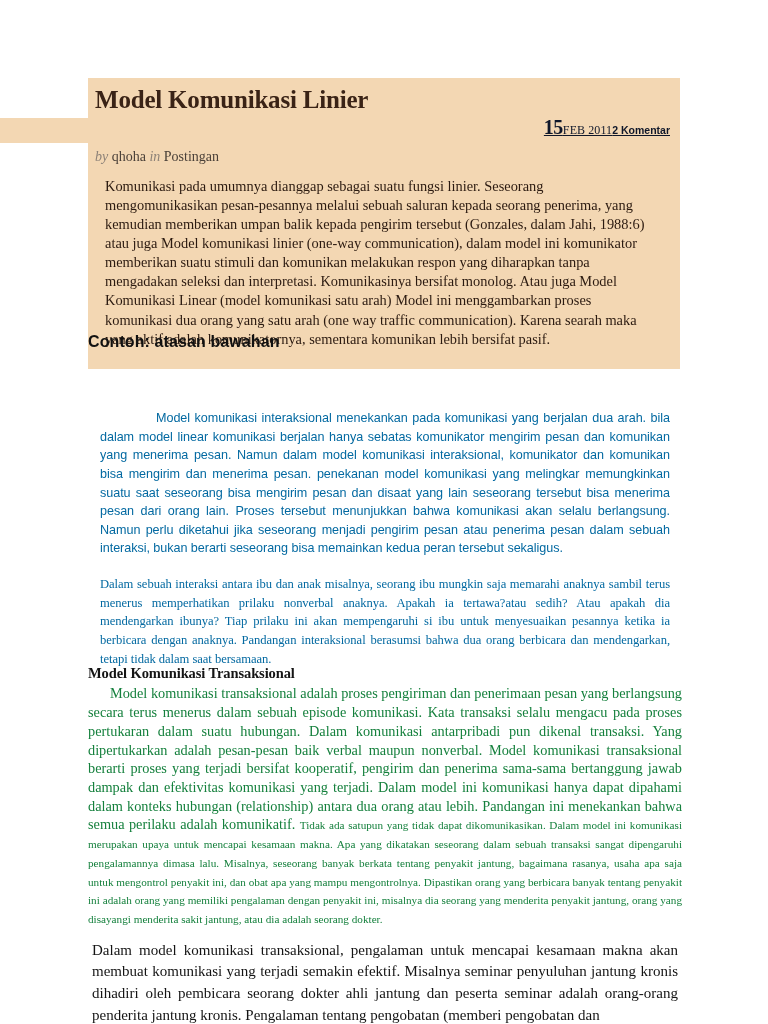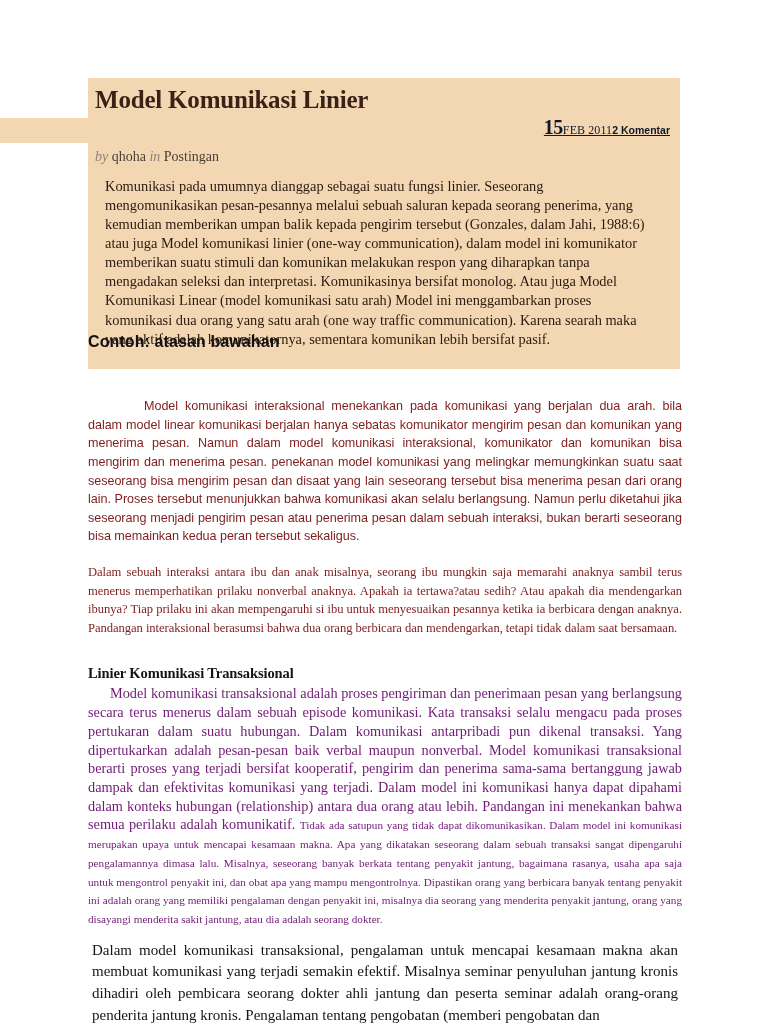--- a/index.html
+++ b/index.html
@@ -132,33 +132,33 @@
     color: #141414;
     margin: 0 0 2px 0;
     line-height: 1.2;
     letter-spacing: -0.1px;
   }
 
   .p-sans {
     font-family: "Liberation Sans", sans-serif;
     font-size: 12.6px;
     line-height: 1.48;
-    color: #7f1d1d;
-    margin: 0;
+    color: #0369a1;
+    margin: 12px;
     text-align: justify;
     letter-spacing: -0.05px;
   }
   .p-sans.indent { text-indent: 56px; }
   .p-sans.gap { margin-top: 17px; font-family: Liberation Serif, serif; }
 
   .p-serif {
     font-family: "Liberation Serif", serif;
     font-size: 14.3px;
     line-height: 1.31;
-    color: #701a75;
+    color: #15803d;
     margin: 0;
     text-align: justify;
   }
   .p-serif.indent { text-indent: 22px; }
 
   .t-small {
     font-size: 11.2px;
     line-height: 1.35;
   }
   .t-smaller {
@@ -199,18 +199,18 @@
   </div>
 
   <div class="contoh">Contoh: atasan bawahan</div>
 
   <div class="section sec-interaksional">
     <p class="p-sans indent">Model komunikasi interaksional menekankan pada komunikasi yang berjalan dua arah. bila dalam model linear komunikasi berjalan hanya sebatas komunikator mengirim pesan dan komunikan yang menerima pesan. Namun dalam model komunikasi interaksional, komunikator dan komunikan bisa mengirim dan menerima pesan. penekanan model komunikasi yang melingkar memungkinkan suatu saat seseorang bisa mengirim pesan dan disaat yang lain seseorang tersebut bisa menerima pesan dari orang lain. Proses tersebut menunjukkan bahwa komunikasi akan selalu berlangsung. Namun perlu diketahui jika seseorang menjadi pengirim pesan atau penerima pesan dalam sebuah interaksi, bukan berarti seseorang bisa memainkan kedua peran tersebut sekaligus.</p>
     <p class="p-sans gap">Dalam sebuah interaksi antara ibu dan anak misalnya, seorang ibu mungkin saja memarahi anaknya sambil terus menerus memperhatikan prilaku nonverbal anaknya. Apakah ia tertawa?atau sedih? Atau apakah dia mendengarkan ibunya? Tiap prilaku ini akan mempengaruhi si ibu untuk menyesuaikan pesannya ketika ia berbicara dengan anaknya. Pandangan interaksional berasumsi bahwa dua orang berbicara dan mendengarkan, tetapi tidak dalam saat bersamaan.</p>
   </div>
 
   <div class="section sec-transaksional">
-    <h2 class="sec-heading">Linier Komunikasi Transaksional</h2>
+    <h2 class="sec-heading">Model Komunikasi Transaksional</h2>
     <p class="p-serif indent"><span>Model komunikasi transaksional adalah proses pengiriman dan penerimaan pesan yang berlangsung secara terus menerus dalam sebuah episode komunikasi. Kata transaksi selalu mengacu pada proses pertukaran dalam suatu hubungan. Dalam komunikasi antarpribadi pun dikenal transaksi. Yang dipertukarkan adalah pesan-pesan baik verbal maupun nonverbal. Model komunikasi transaksional berarti proses yang terjadi bersifat kooperatif, pengirim dan penerima sama-sama bertanggung jawab dampak dan efektivitas komunikasi yang terjadi. Dalam model ini komunikasi hanya dapat dipahami dalam konteks hubungan (relationship) antara dua orang atau lebih. Pandangan ini menekankan bahwa semua perilaku adalah komunikatif. </span><span class="t-small">Tidak ada satupun yang tidak dapat dikomunikasikan. Dalam model ini komunikasi merupakan upaya untuk mencapai kesamaan makna. Apa yang dikatakan seseorang dalam sebuah transaksi sangat dipengaruhi pengalamannya dimasa lalu. Misalnya, seseorang banyak berkata tentang penyakit jantung, bagaimana rasanya, usaha apa saja untuk mengontrol penyakit ini, dan obat apa yang mampu mengontrolnya. Dipastikan orang yang berbicara banyak tentang penyakit ini adalah orang yang memiliki pengalaman dengan penyakit ini, misalnya dia seorang yang menderita penyakit jantung, orang yang disayangi menderita sakit jantung, atau dia adalah seorang dokter.</span></p>
     <p class="t-smaller p-tail">Dalam model komunikasi transaksional, pengalaman untuk mencapai kesamaan makna akan membuat komunikasi yang terjadi semakin efektif. Misalnya seminar penyuluhan jantung kronis dihadiri oleh pembicara seorang dokter ahli jantung dan peserta seminar adalah orang-orang penderita jantung kronis. Pengalaman tentang pengobatan (memberi pengobatan dan</p>
   </div>
 
 </div>
 
 </body></html>

